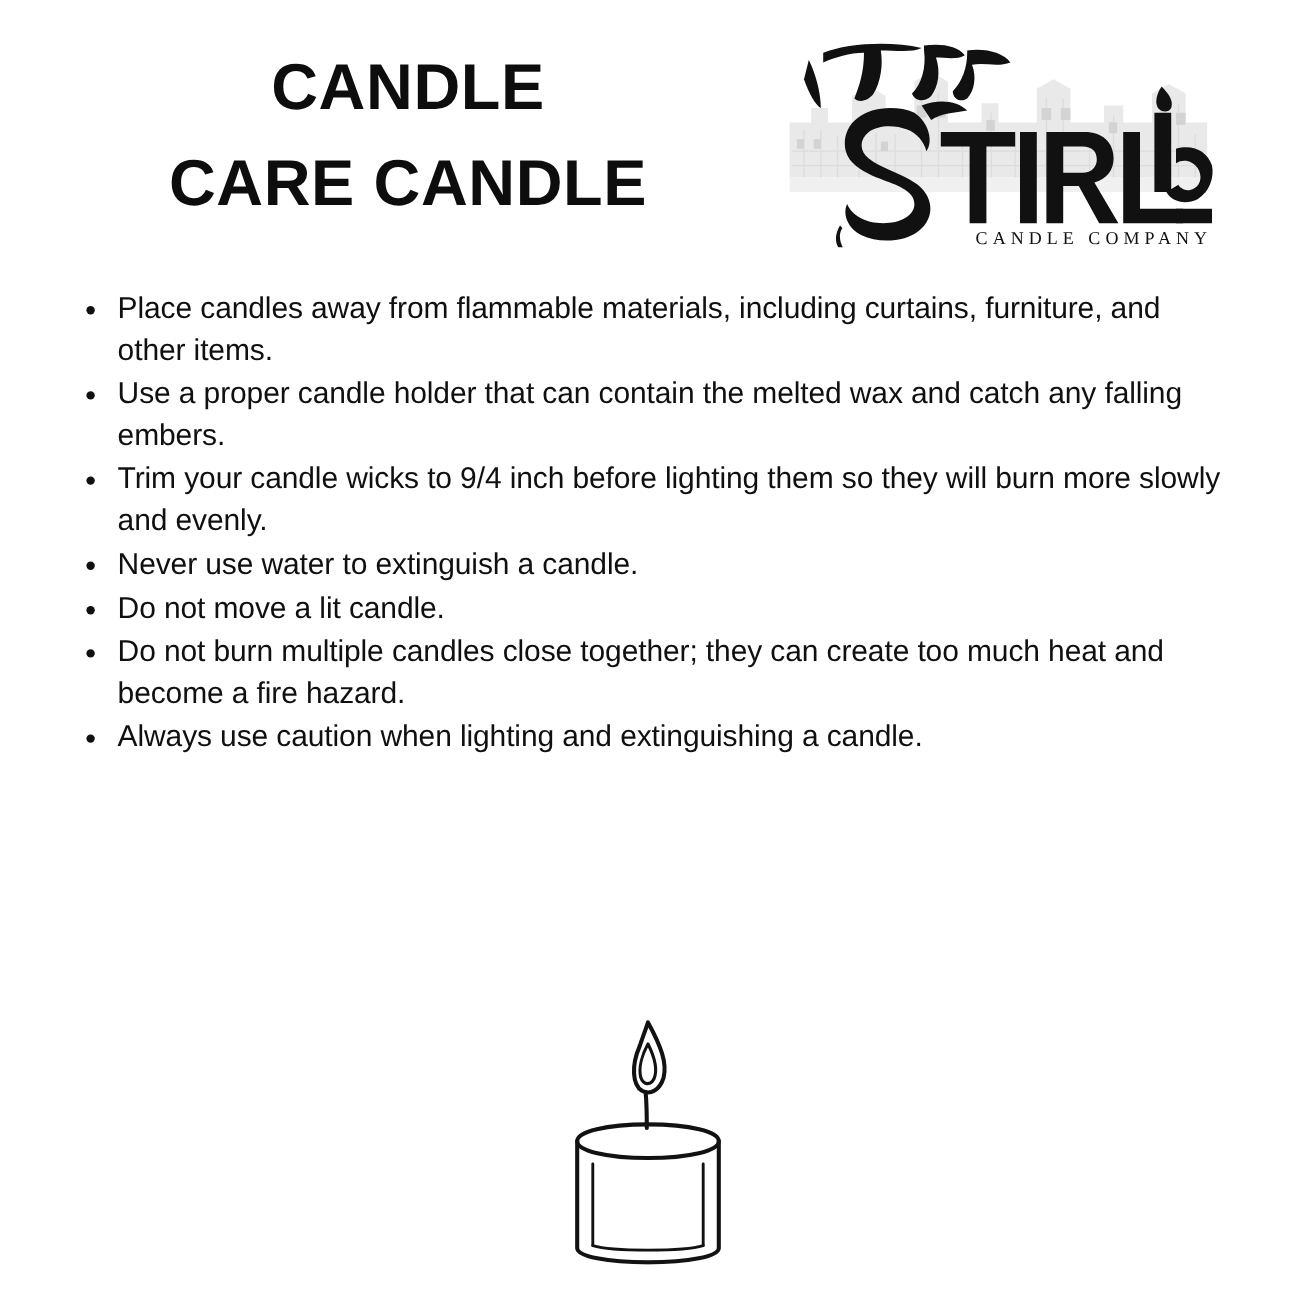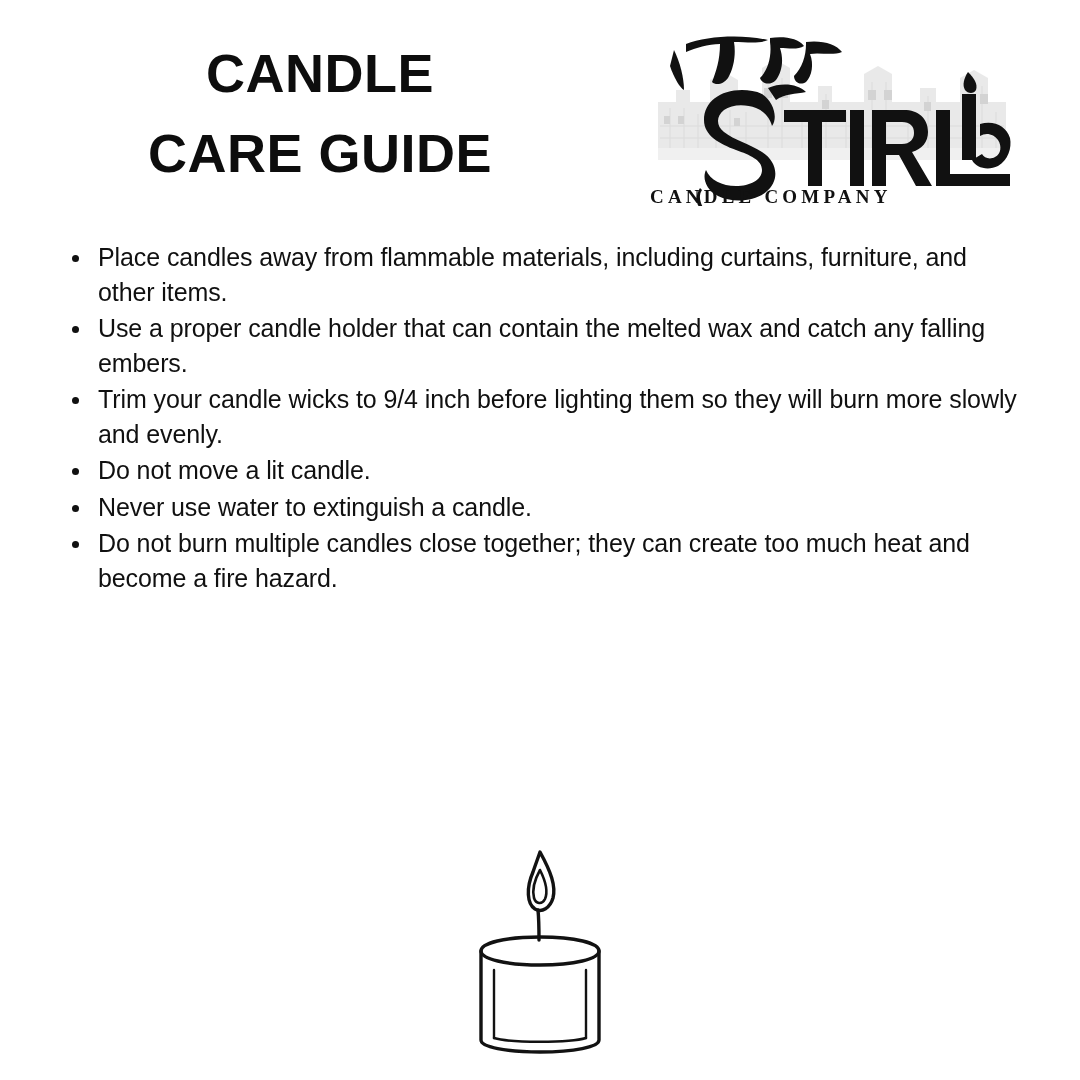--- a/index.html
+++ b/index.html
@@ -18,21 +18,21 @@
     height: 1080px;
     background: #ffffff;
     overflow: hidden;
   }
 
   
   .header {
     display: flex;
     align-items: flex-start;
     justify-content: space-between;
-    padding: 22px 56px 0 40px;
+    padding: 22px 56px 0 60px;
   }
   .title-block {
     width: 560px;
     padding-top: 12px;
   }
   .title-line {
     font-family: "Liberation Sans", sans-serif;
     font-weight: bold;
     font-size: 54px;
     line-height: 1.48;
@@ -48,25 +48,25 @@
     height: 178px;
     margin-top: 6px;
     margin-right: 6px;
   }
   .logo svg { display: block; }
   .logo-tagline {
     position: absolute;
     left: 0;
     right: 8px;
     bottom: -2px;
-    text-align: left;
+    text-align: right;
     font-family: "Liberation Serif", serif;
-    font-size: 19px;
+    font-size: 15px;
     letter-spacing: 4.2px;
-    font-weight: bold;
+    font-weight: normal;
     color: #111111;
   }
 
   
   .list-wrap {
     padding: 34px 52px 0 60px;
   }
   ul.care-list {
     list-style: none;
     margin: 0;
@@ -104,21 +104,21 @@
 </style>
 </head>
 <body>
 
 <div class="page">
 
   <div class="header">
 
     <div class="title-block">
       <div class="title-line">CANDLE</div>
-      <div class="title-line">CARE GUIDE</div>
+      <div class="title-line">CARE CANDLE</div>
     </div>
 
     <div class="logo">
       <svg width="368" height="178" viewBox="0 0 368 178">
 
         <g opacity="0.30">
           <rect x="4" y="16" width="352" height="118" fill="#ffffff"></rect>
           <path d="M8 120 L8 74 L26 74 L26 62 L40 62 L40 74 L60 74 L60 52 L74 44 L88 52 L88 74 L112 74 L112 40 L126 32 L140 40 L140 74 L168 74 L168 58 L182 58 L182 74 L214 74 L214 46 L228 38 L242 46 L242 74 L270 74 L270 60 L286 60 L286 74 L310 74 L310 50 L324 42 L338 50 L338 74 L356 74 L356 120 Z" fill="#b9b9b9"></path>
           <path d="M8 120 L356 120 L356 132 L8 132 Z" fill="#cfcfcf"></path>
           <g stroke="#8e8e8e" stroke-width="1.1" fill="none">
@@ -170,23 +170,24 @@
       </svg>
       <div class="logo-tagline">CANDLE COMPANY</div>
     </div>
   </div>
 
   <div class="list-wrap">
     <ul class="care-list">
       <li>Place candles away from flammable materials, including curtains, furniture, and other items.</li>
       <li>Use a proper candle holder that can contain the melted wax and catch any falling embers.</li>
       <li>Trim your candle wicks to 9/4 inch before lighting them so they will burn more slowly and evenly.</li>
+      <li>Never use water to extinguish a candle.</li>
       <li>Do not move a lit candle.</li>
-      <li>Never use water to extinguish a candle.</li>
       <li>Do not burn multiple candles close together; they can create too much heat and become a fire hazard.</li>
+      <li>Always use caution when lighting and extinguishing a candle.</li>
     </ul>
   </div>
 
   <div class="candle-art">
     <svg width="180" height="210" viewBox="0 0 180 210">
       <g fill="none" stroke="#121212" stroke-width="3.4" stroke-linecap="round" stroke-linejoin="round">
 
         <path d="M90 8 C101 28 106 42 103 54 C100 64 92 69 85 65 C77 60 76 44 83 28 C85 22 88 14 90 8 Z"></path>
 
         <path d="M90 26 C96 38 98 48 95 55 C92 61 86 60 84 54 C82 46 85 35 90 26 Z" stroke-width="2.6"></path>

